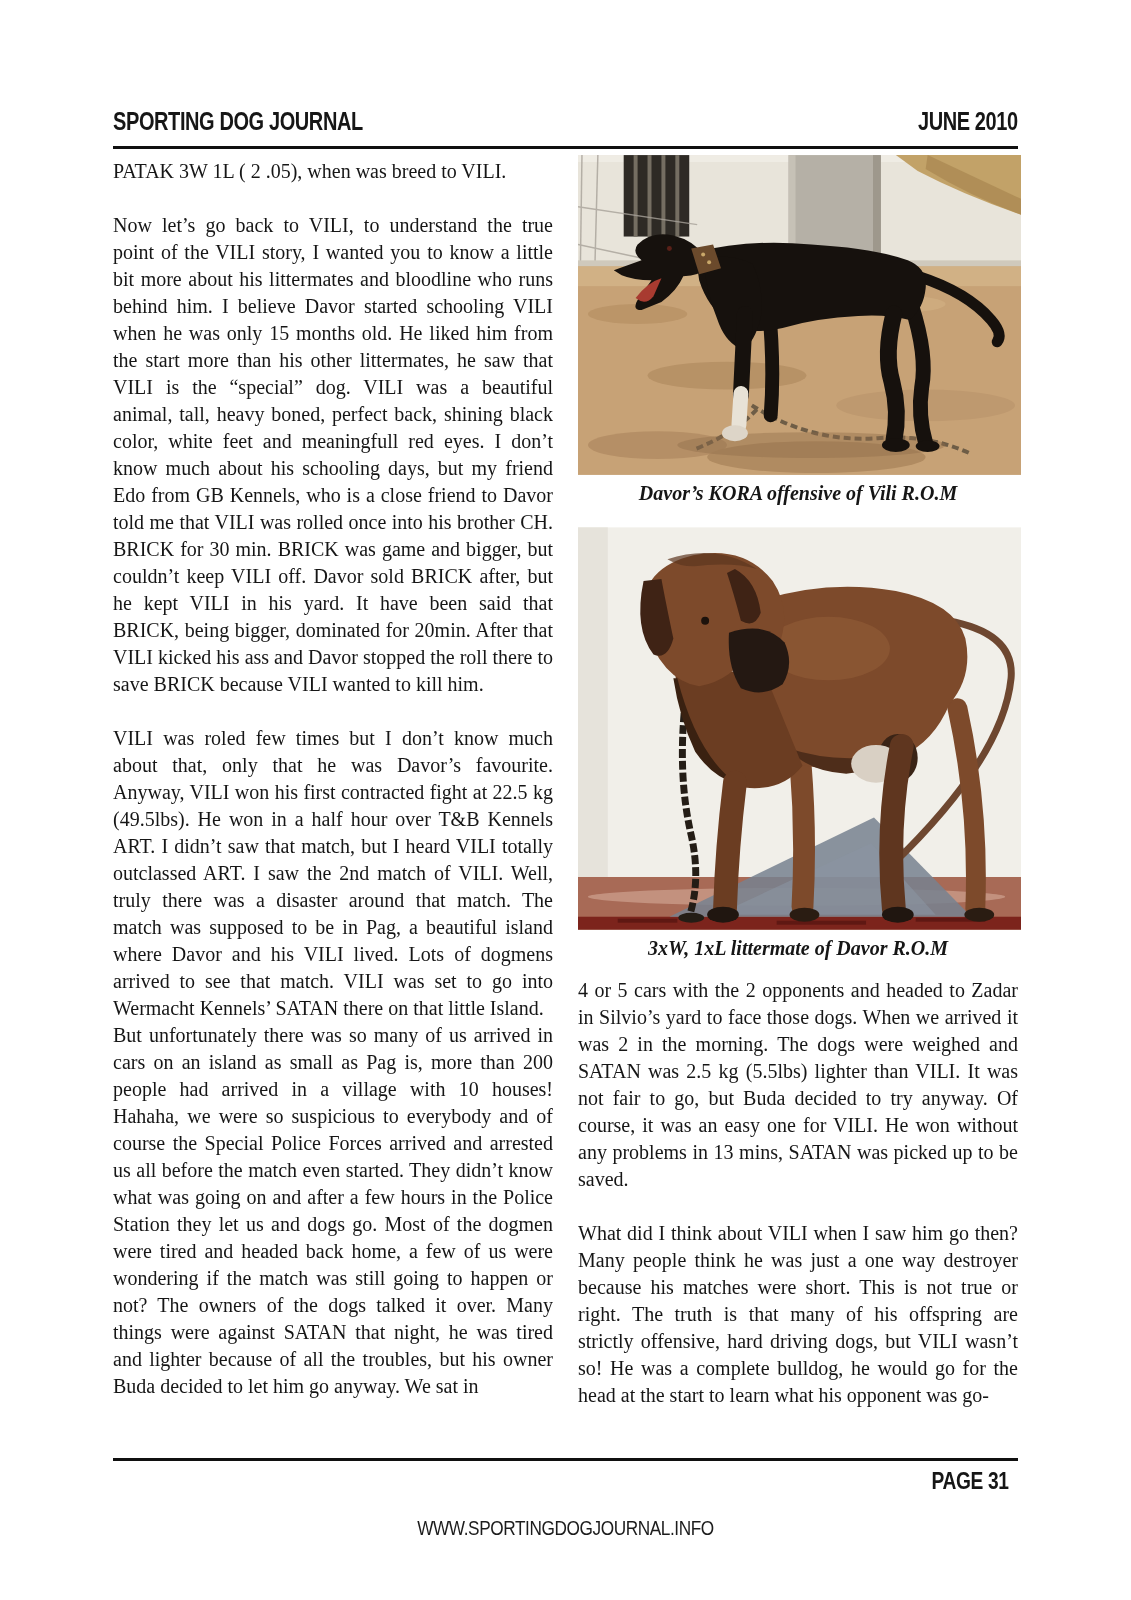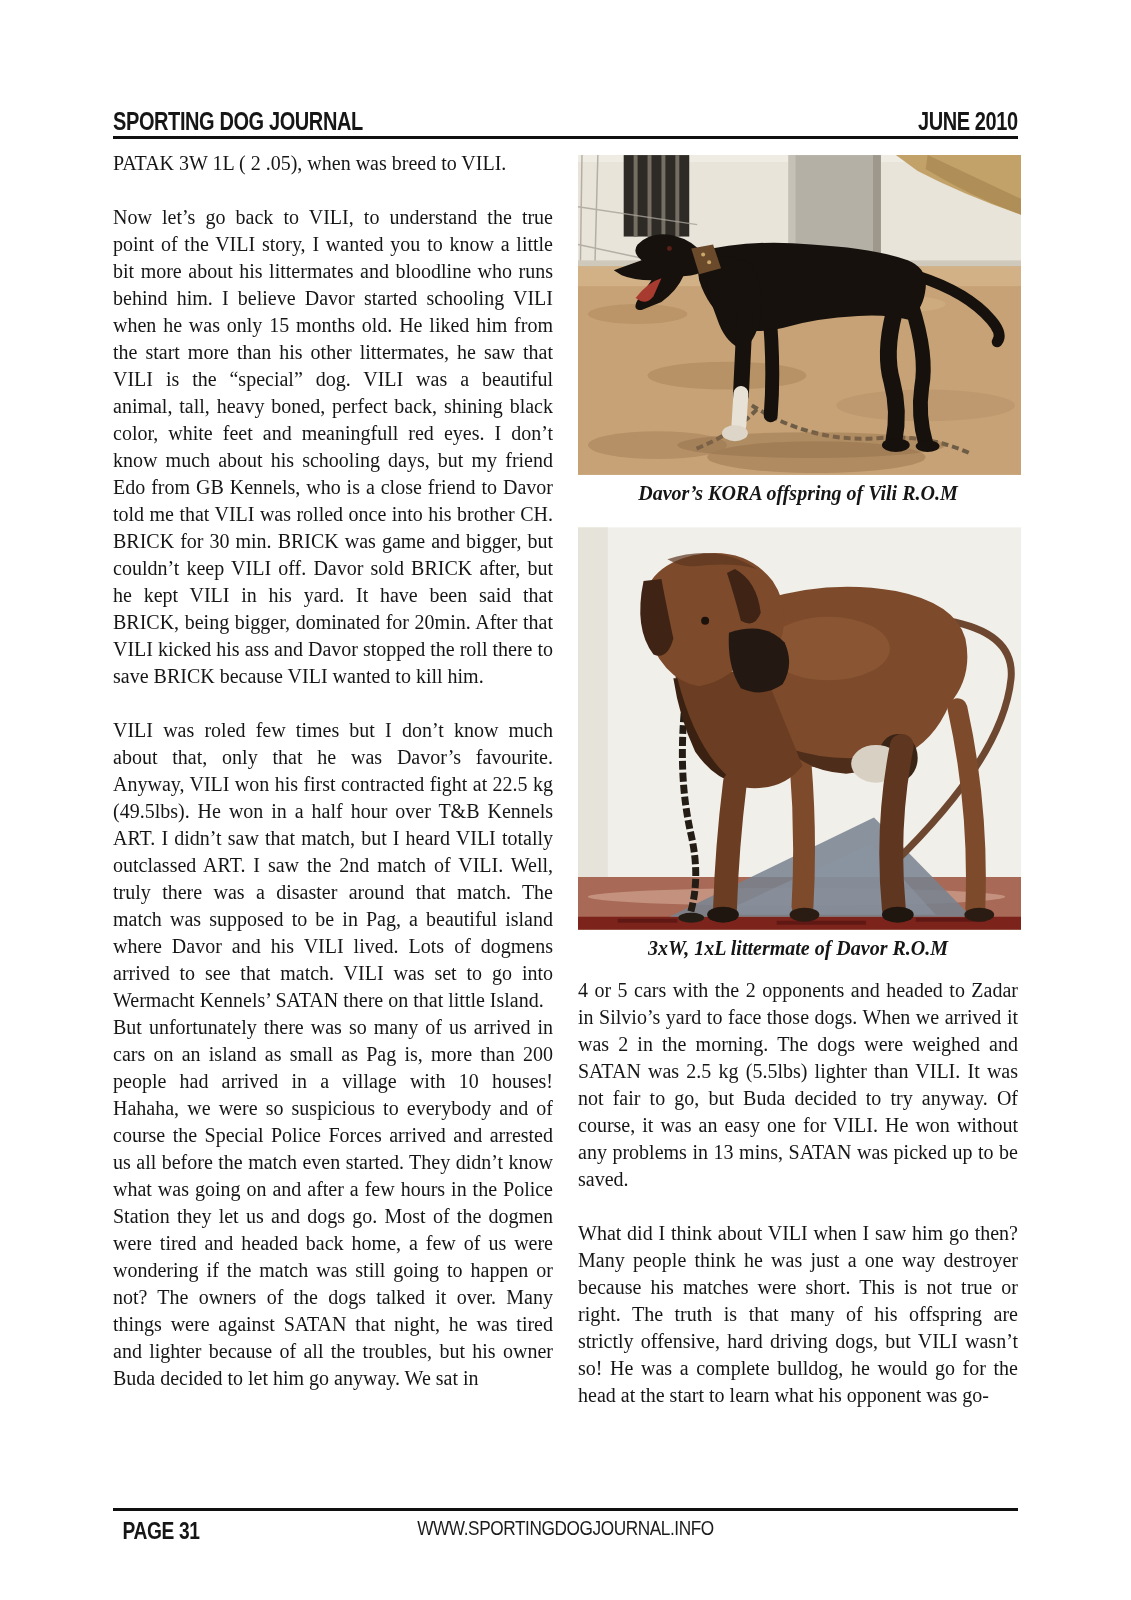--- a/index.html
+++ b/index.html
@@ -6,54 +6,54 @@
   body{
     width:1131px;height:1600px;position:relative;background:#ffffff;
     font-family:"Liberation Serif","DejaVu Serif",serif;color:#161616;
     overflow:hidden;
   }
 
   
   .page-header{
     position:absolute;left:113px;top:107px;width:905px;
     display:flex;justify-content:space-between;align-items:flex-end;
-    border-bottom:3px solid #101010;padding-bottom:0;
+    border-bottom:3px solid #101010;padding-bottom:10px;
   }
   .masthead{
     font-family:"Liberation Sans","DejaVu Sans",sans-serif;
     font-weight:bold;font-size:25px;letter-spacing:-0.5px;
     transform:scaleX(0.8);transform-origin:left bottom;white-space:nowrap;
   }
   .issue-date{
     font-family:"Liberation Sans","DejaVu Sans",sans-serif;
     font-weight:bold;font-size:25px;letter-spacing:-0.5px;
     transform:scaleX(0.8);transform-origin:right bottom;white-space:nowrap;
   }
 
   
   .columns{position:absolute;left:113px;top:150px;width:905px;display:flex;gap:25px;}
   .col{width:440px;font-size:20px;line-height:27px;text-align:justify;}
   .col p{margin:0;}
-  p.gap-after{margin-bottom:27px;}
+  p.gap-after{margin-bottom:27px;margin-top:8px;}
 
   
   figure{margin:0;padding:0;}
   figure svg{display:block;width:443px;}
   .fig-1 svg{height:322px;margin-top:4px;}
   .fig-2 svg{height:405px;margin-top:19px;}
   figcaption{
     text-align:center;font-weight:bold;font-style:italic;
     font-size:20px;line-height:28px;margin-top:3px;
   }
   .col-right .text-block{margin-top:15px;}
 
   
   .page-footer{
-    position:absolute;left:113px;top:1508px;width:905px;
-    border-top:3px solid #101010;text-align:left;
+    position:absolute;left:113px;top:1458px;width:905px;
+    border-top:3px solid #101010;text-align:right;
   }
   .page-label{
     display:inline-block;font-family:"Liberation Sans","DejaVu Sans",sans-serif;
     font-weight:bold;font-size:24px;margin-top:6px;letter-spacing:-0.5px;
     transform:scaleX(0.8);transform-origin:center top;
   }
   .website{
     position:absolute;left:0;top:1516px;width:1131px;text-align:center;
     font-family:"Liberation Sans","DejaVu Sans",sans-serif;
     font-size:21px;letter-spacing:-0.5px;color:#1c1c1c;
@@ -144,21 +144,21 @@
           <path d="M164,240 L162,272" stroke="#e8e2d6" stroke-width="15" stroke-linecap="round"></path>
           <ellipse cx="158" cy="280" rx="13" ry="8" fill="#ddd5c8"></ellipse>
           <path d="M36,116 L64,106 Q54,98 60,90 Q74,76 96,81 Q116,86 126,100 L132,112 Q122,122 106,122 Q100,136 84,148 L64,156 Q54,156 60,146 L74,126 Q56,126 44,121 Z" fill="#16110d"></path>
           <path d="M58,144 Q70,128 84,124 L76,142 Q68,152 58,144 Z" fill="#a83b30"></path>
           <path d="M114,94 L136,90 L144,114 L122,120 Z" fill="#6b4a2c"></path>
           <circle cx="126" cy="100" r="2" fill="#c9a86a"></circle>
             <circle cx="132" cy="108" r="2" fill="#c9a86a"></circle>
           <circle cx="92" cy="94" r="2.5" fill="#5a2018"></circle>
         </g>
       </svg>
-      <figcaption>Davor’s KORA offspring of Vili R.O.M</figcaption>
+      <figcaption>Davor’s KORA offensive of Vili R.O.M</figcaption>
     </figure>
 
     <figure class="fig-2">
       <svg viewBox="0 0 446 405" role="img">
 
         <rect width="446" height="405" fill="#f1efe9"></rect>
         <rect width="30" height="405" fill="#e6e3db"></rect>
 
         <rect x="0" y="352" width="446" height="53" fill="#a86a56"></rect>
         <ellipse cx="220" cy="372" rx="210" ry="9" fill="#d8b0a0" opacity="0.55"></ellipse>

